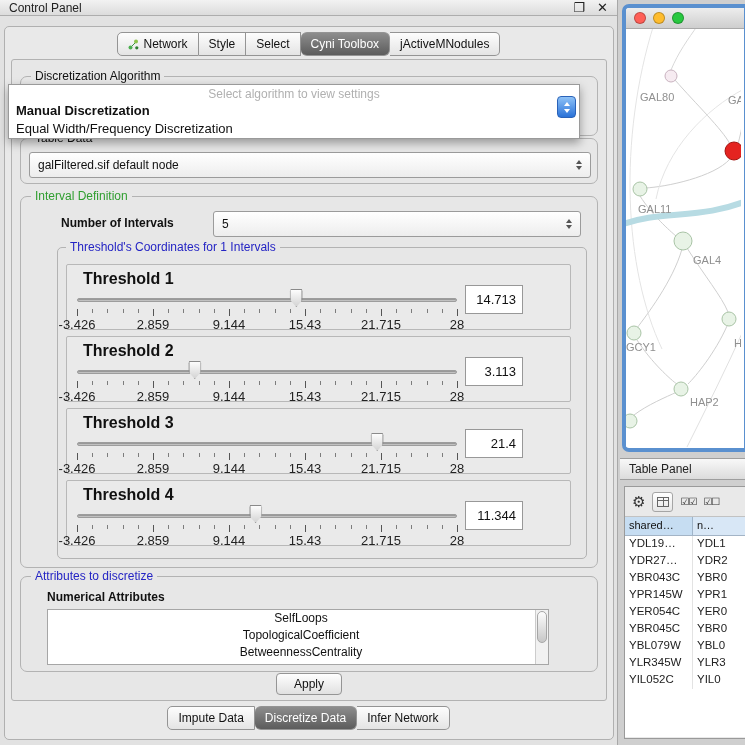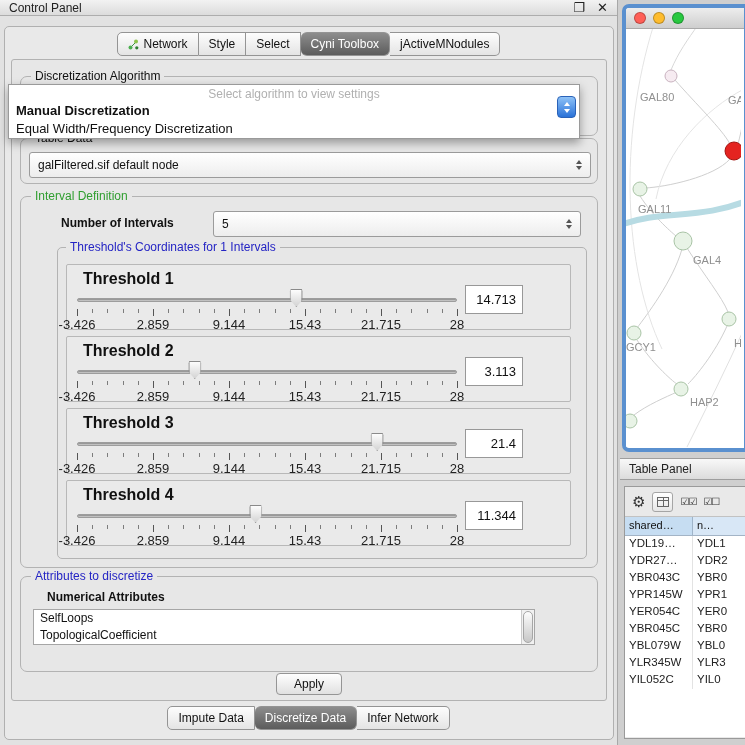--- a/index.html
+++ b/index.html
@@ -66,22 +66,22 @@
     clip-path:polygon(8% 0,92% 0,100% 12%,100% 60%,50% 100%,0 60%,0 12%); }
   .ruler { position:absolute; left:10px; top:44px; width:380px; height:8px; }
   .tick { position:absolute; top:0; width:1px; height:4px; background:#7c7c7c; }
   .tick.major { height:7px; background:#555; }
   .scale-labels { position:absolute; left:10px; top:52px; width:380px; height:11px; font-size:13px; color:#222; }
   .scale-labels span { position:absolute; transform:translateX(-50%); white-space:nowrap; }
   .value-box { position:absolute; left:398px; top:20px; width:58px; height:29px; background:#fff;
     border:1px solid #989898; font-size:13px; text-align:right; line-height:27px; padding-right:6px; }
 
   
-  #attr-list { position:absolute; left:12px; top:32px; width:502px; height:36px;
-    background:#fff; border:1px solid #a6a6a6; overflow:hidden; }
+  #attr-list { position:absolute; left:26px; top:32px; width:502px; height:56px;
+    background:#fff; border:1px solid #a6a6a6; overflow:hidden;text-align:center; }
   .list-item { font-size:12px; padding:1px 0 1px 6px; line-height:15px; white-space:nowrap; }
   #attr-scroll { position:absolute; right:0; top:0; bottom:0; width:13px; background:#f1f1f1; border-left:1px solid #ccc; }
   #attr-thumb { position:absolute; top:1px; left:1px; width:10px; height:32px;
     background:linear-gradient(#fdfdfd,#c7c7c7); border:1px solid #a6a6a6; border-radius:5px; }
 
   #apply-btn { position:absolute; left:50%; top:613px; transform:translateX(-50%);
     width:66px; height:22px; background:linear-gradient(#fefefe,#e0e0e0);
     border:1px solid #959595; border-radius:4px; font-size:12px; font-family:inherit; color:#111; }
 
   

